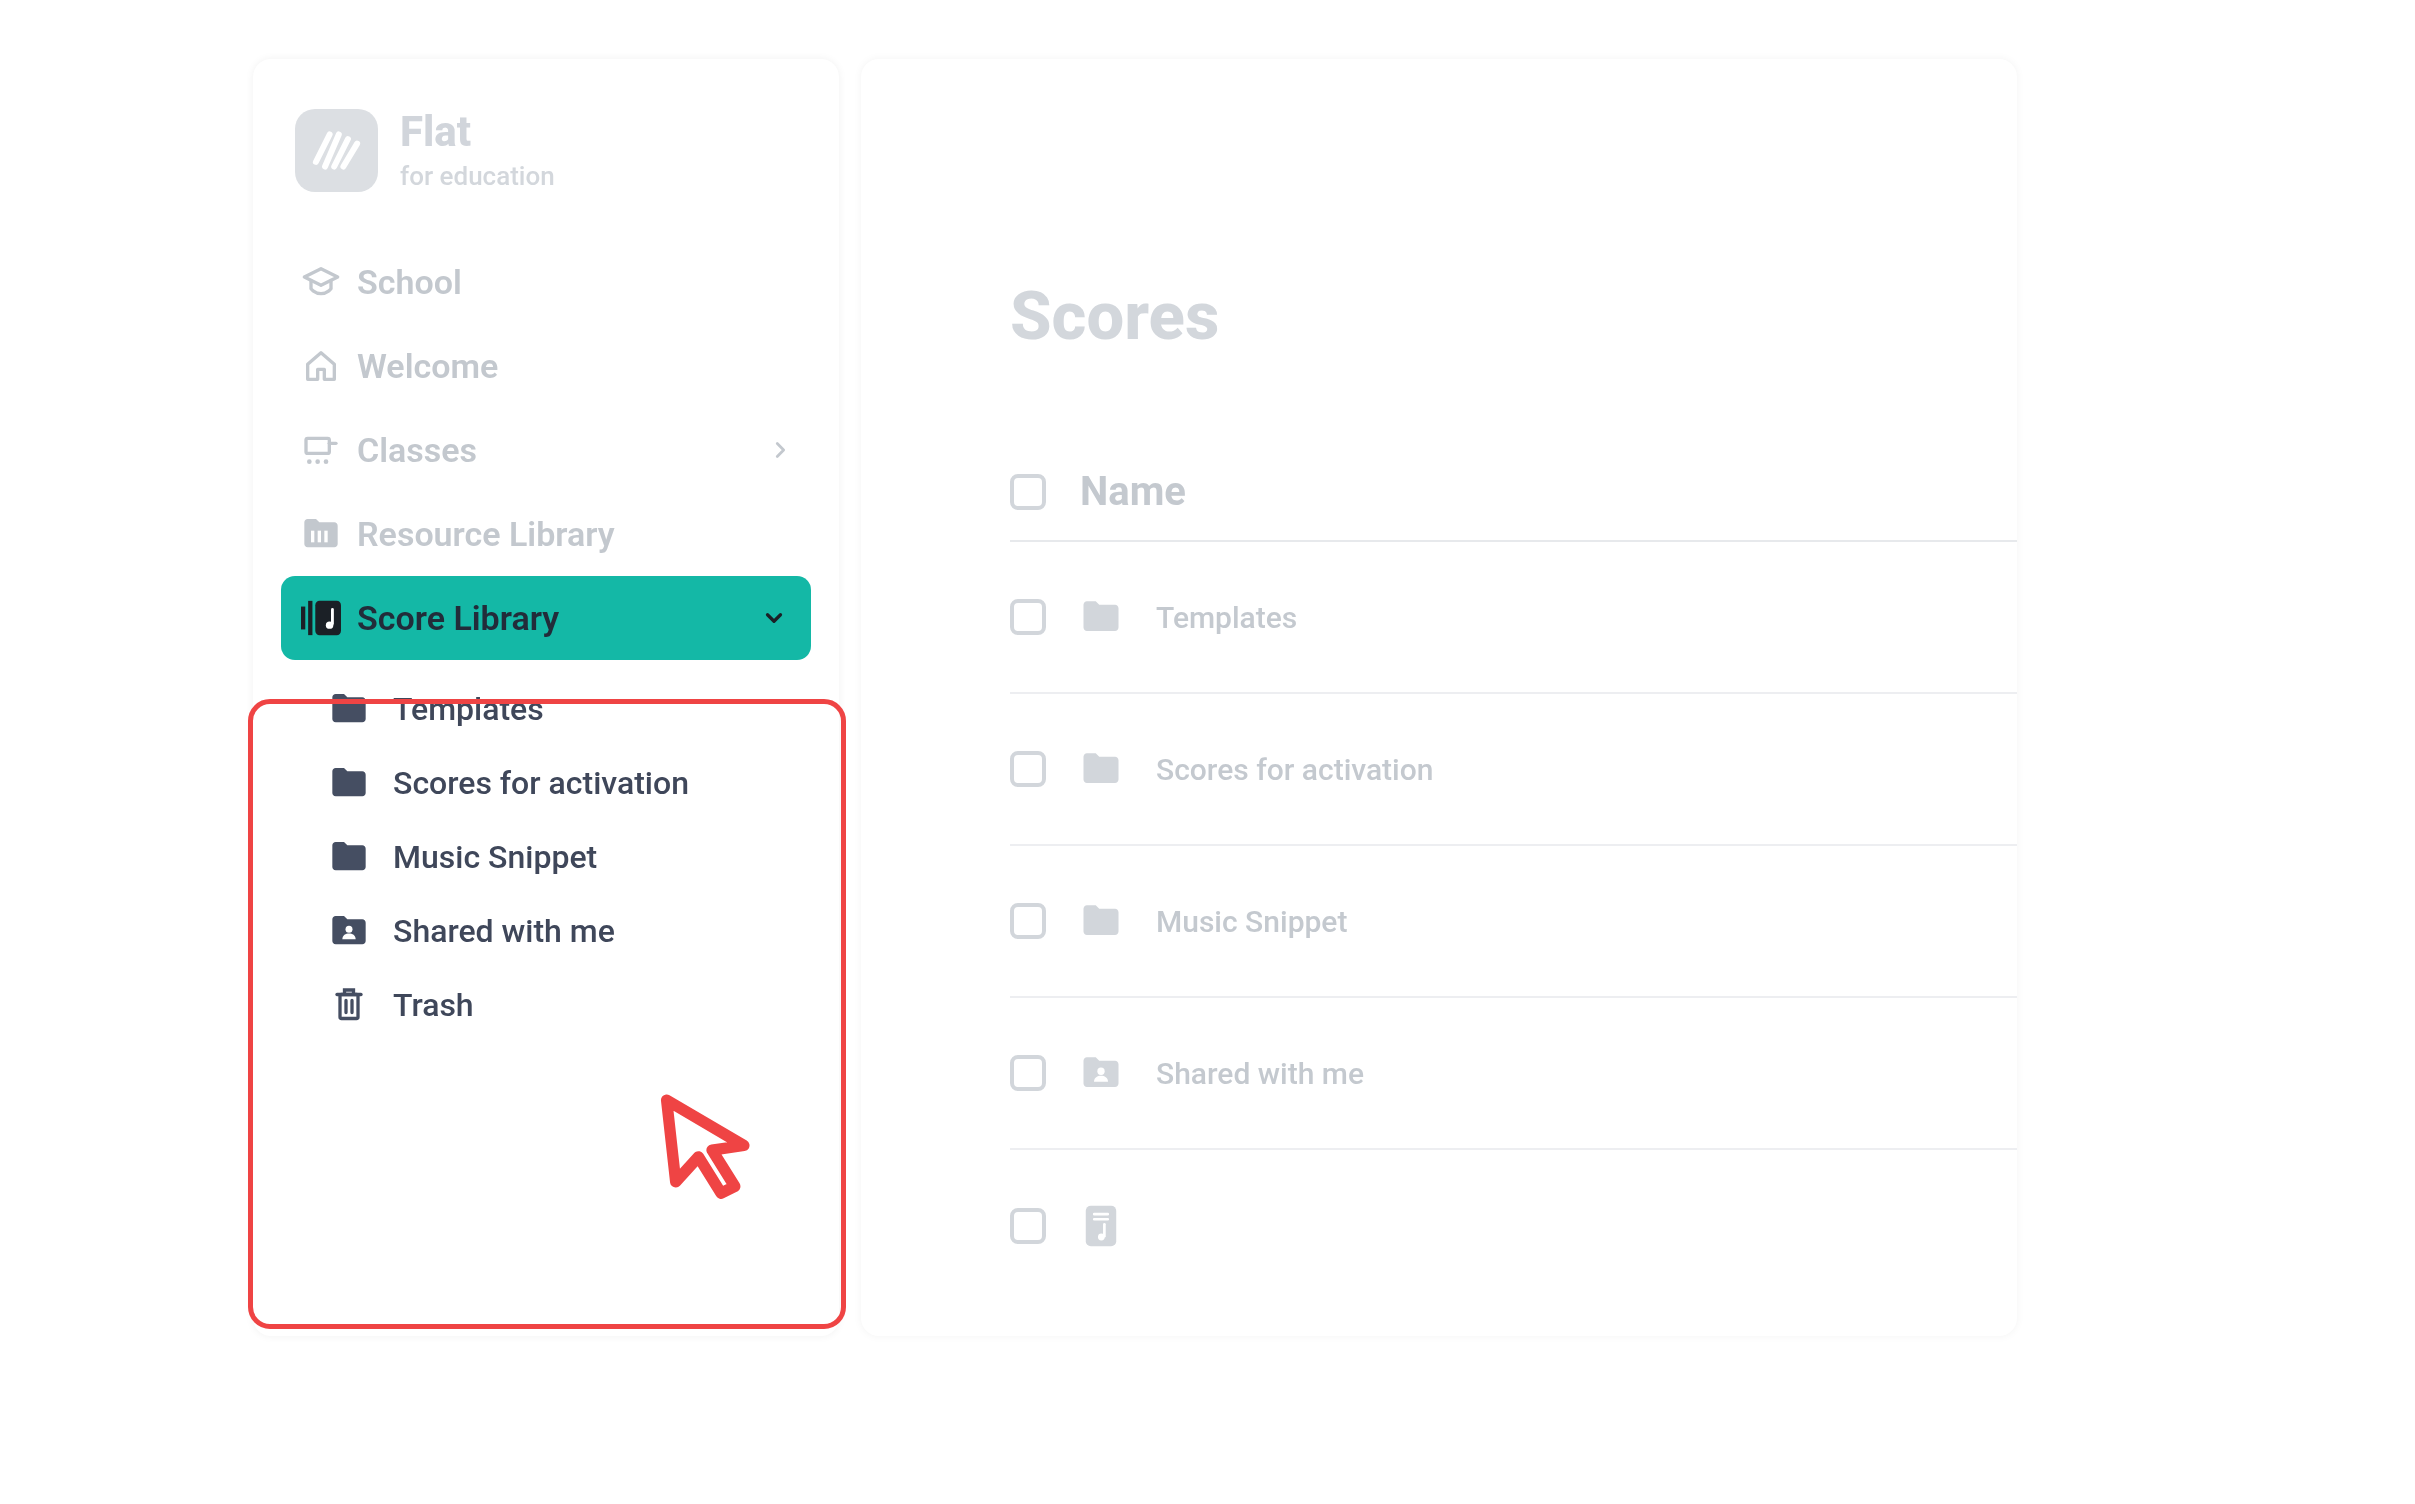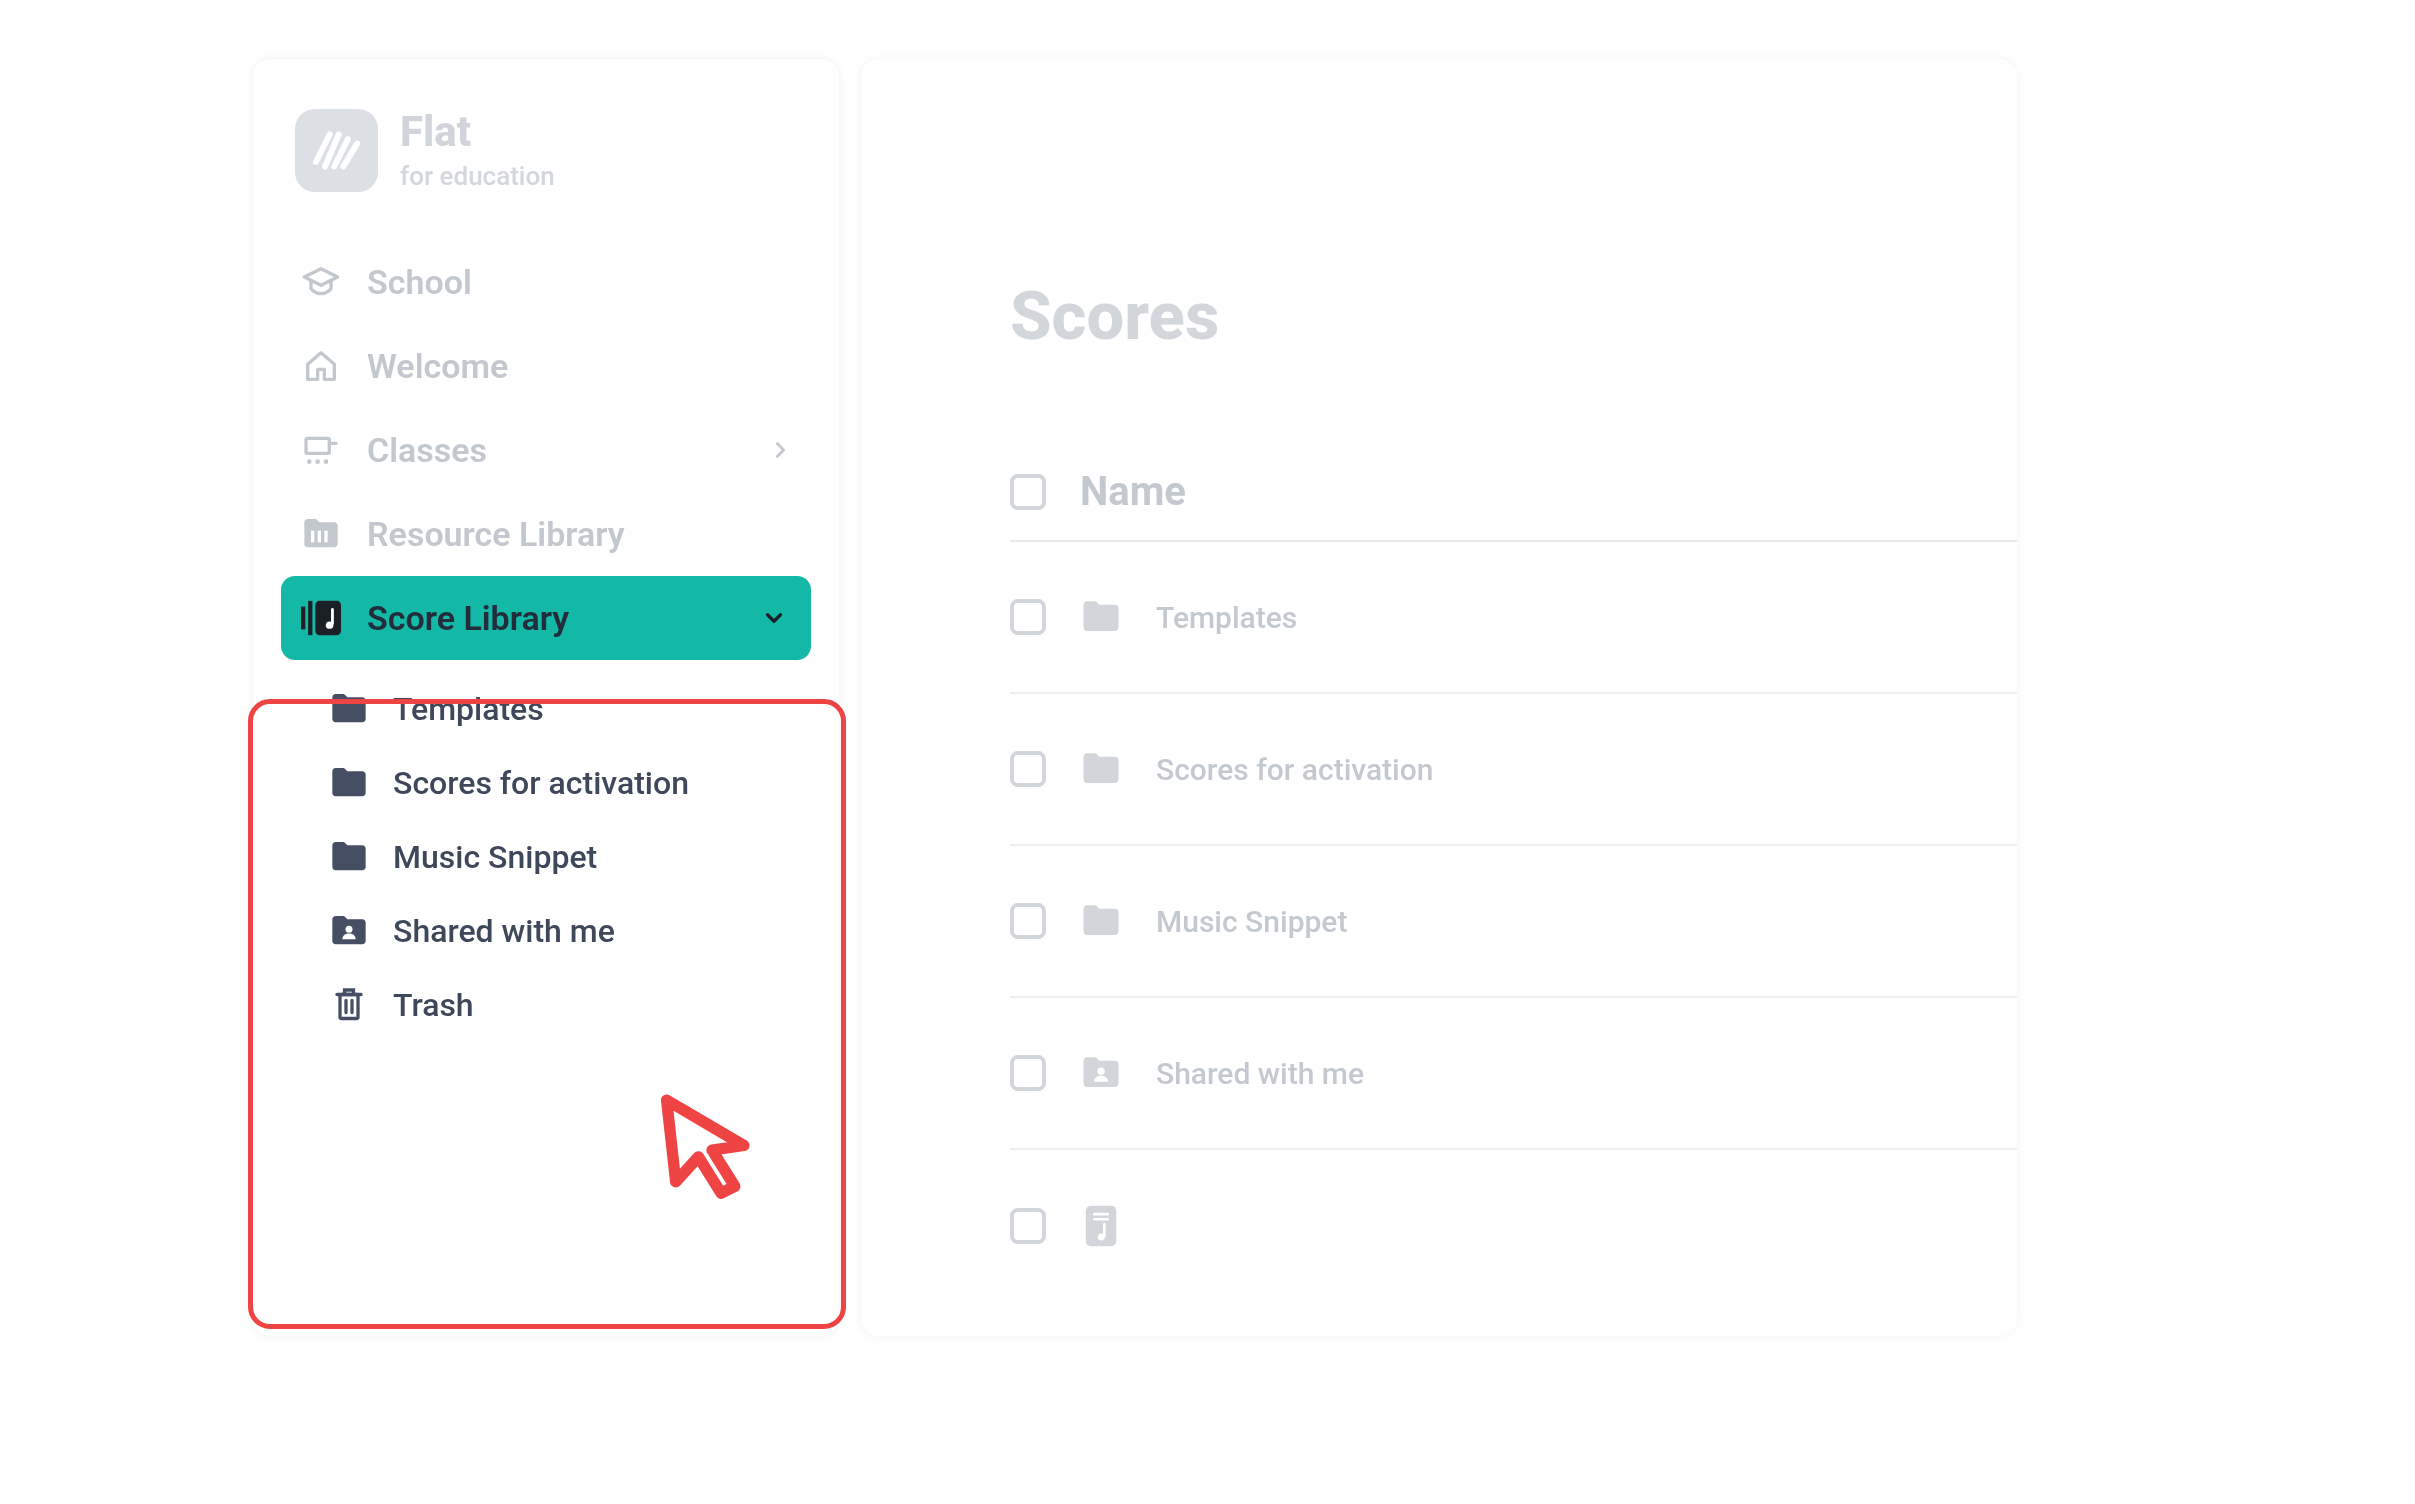--- a/index.html
+++ b/index.html
@@ -17,21 +17,21 @@
     border-radius: 18px;
     box-shadow: 0 0 8px rgba(0,0,0,0.06);
     padding: 50px 28px 30px 28px;
   }
   .logo-row { display: flex; align-items: center; gap: 22px; margin-left: 14px; margin-bottom: 48px; }
   .logo-box { width: 83px; height: 83px; border-radius: 20px; background: #dcdfe3; display: flex; align-items: center; justify-content: center; }
   .logo-text { font-size: 42px; font-weight: 800; color: #d1d5db; line-height: 1; }
   .logo-sub  { font-size: 26px; font-weight: 500; color: #d3d7dc; margin-top: 8px; }
 
   .nav-item {
-    display: flex; align-items: center; gap: 26px;
+    display: flex; align-items: center; gap: 16px;
     padding: 22px 20px;
     border-radius: 14px;
     font-size: 34px;
     font-weight: 600;
     color: #c3c8ce;
     cursor: pointer;
     position: relative;
   }
   .nav-item .chev-right { position: absolute; right: 20px; }
   .nav-item.active {

